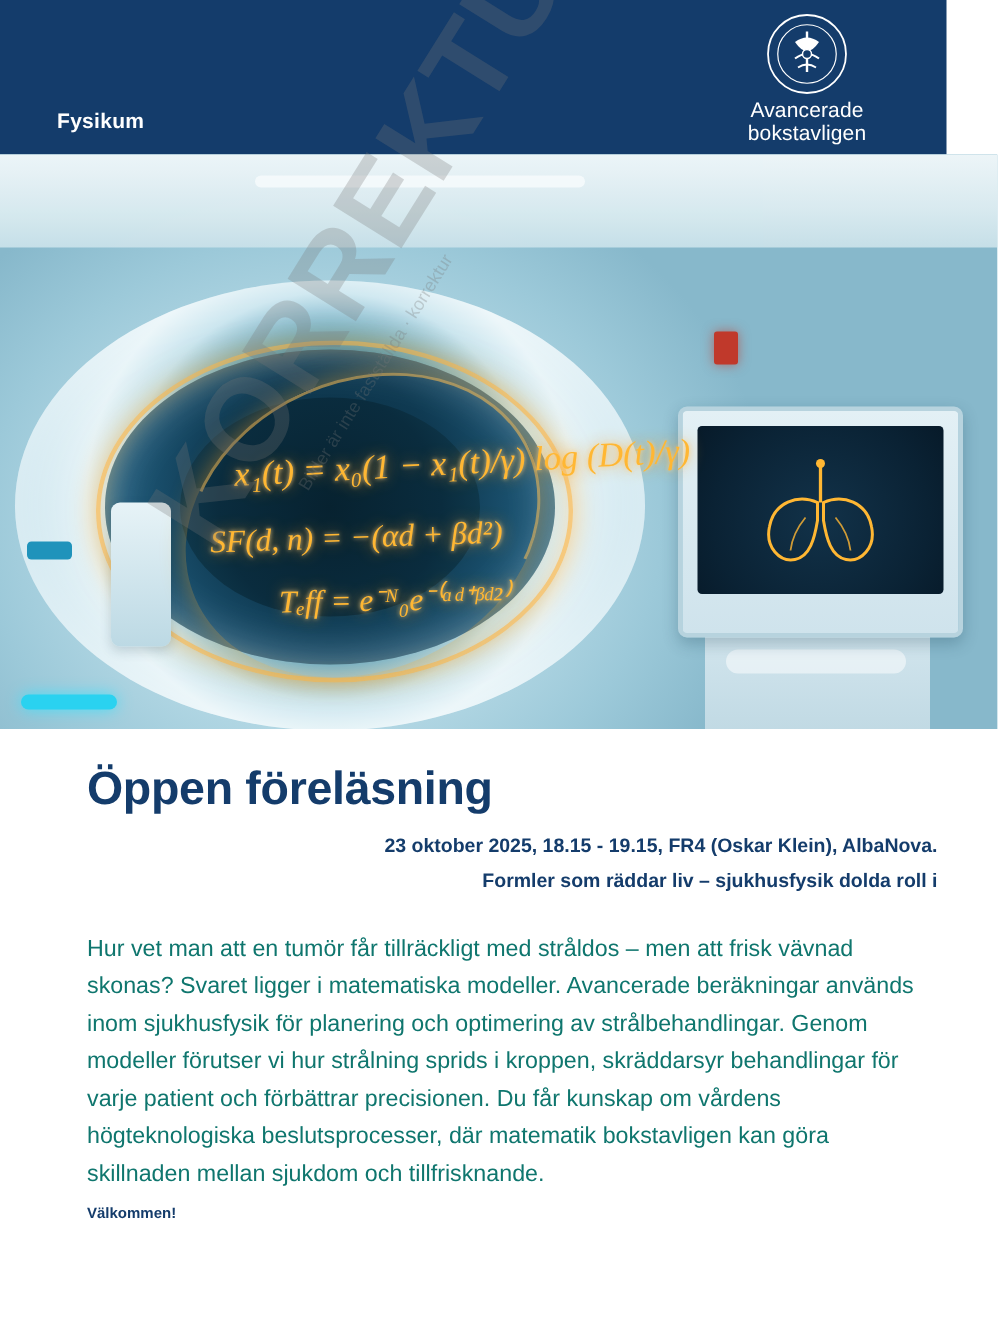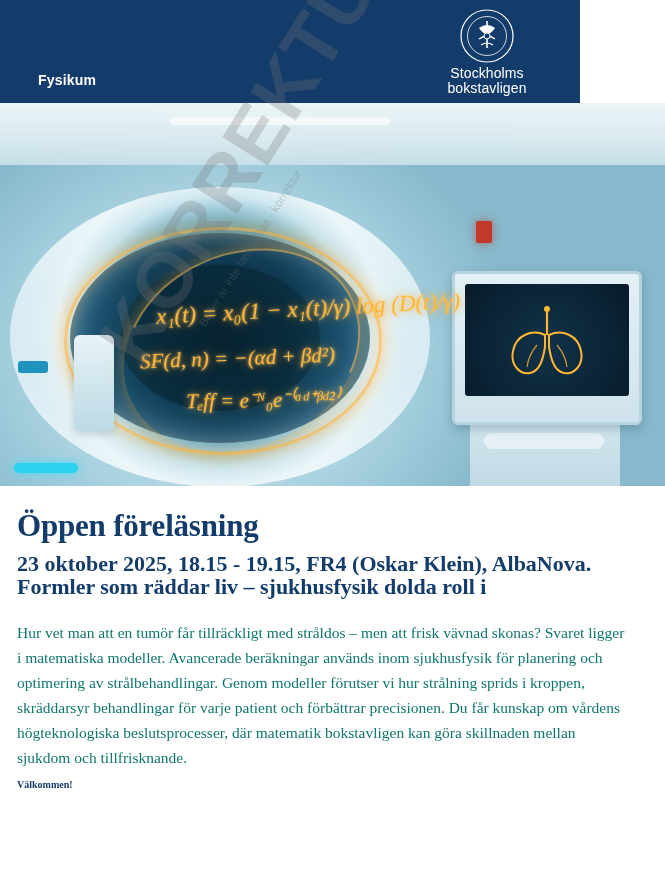--- a/index.html
+++ b/index.html
@@ -11,21 +11,21 @@
     height: 896px;
     background: #ffffff;
     font-family: "Liberation Sans", sans-serif;
     overflow: hidden;
     position: relative;
   }
 
   
   .header {
     position: relative;
-    width: 580px;
+    width: 631px;
     height: 103px;
     background: #143c6b;
     overflow: hidden;
   }
   .header-dept {
     position: absolute;
     left: 38px;
     top: 72px;
     color: #ffffff;
     font-size: 14px;
@@ -240,44 +240,44 @@
     font-size: 12px;
     font-weight: normal;
     pointer-events: none;
     z-index: 40;
     white-space: nowrap;
   }
 
   
   .content {
     position: relative;
-    padding: 22px 40px 0 17px;
+    padding: 22px 40px 0 58px;
     box-sizing: border-box;
-    font-family: Liberation Serif, serif;
   }
   .title {
     color: #143c6b;
     font-size: 31px;
     font-weight: bold;
     line-height: 36px;
     letter-spacing: -0.2px;
   }
   .speaker {
     color: #143c6b;
     font-size: 31px;
     font-weight: bold;
     line-height: 36px;
     letter-spacing: -0.2px;
   }
   .meta {
     margin-top: 8px;
     color: #143c6b;
-    font-size: 22px;
+    font-size: 13px;
     font-weight: bold;
     line-height: 23px;
+    text-align: right;
   }
   .abstract {
     margin-top: 22px;
     color: #0f766e;
     font-size: 15.5px;
     line-height: 25px;
   }
   .welcome {
     margin-top: 2px;
     color: #143c6b;
@@ -298,21 +298,21 @@
         <circle cx="28" cy="28" r="26" fill="none" stroke="#ffffff" stroke-width="1.2"></circle>
         <circle cx="28" cy="28" r="19.5" fill="none" stroke="#ffffff" stroke-width="0.8"></circle>
         <path d="M28 13 L28 40" stroke="#ffffff" stroke-width="1.6"></path>
         <path d="M20 20 Q28 14 36 20 Q32 26 28 26 Q24 26 20 20 Z" fill="#ffffff"></path>
         <path d="M20 31 Q28 25 36 31" fill="none" stroke="#ffffff" stroke-width="1.4"></path>
         <path d="M22 37 Q28 33 34 37" fill="none" stroke="#ffffff" stroke-width="1.2"></path>
         <circle cx="28" cy="28" r="3" fill="#143c6b" stroke="#ffffff" stroke-width="1"></circle>
       </svg>
     </div>
     <div class="su-wordmark">
-      <div>Stockholms</div>
+      <div>Avancerade</div>
       <div>bokstavligen</div>
     </div>
   </div>
 </div>
 
 <div class="hero">
   <div class="hero-bg"></div>
   <div class="hero-ceiling"></div>
 
   <div class="exit-sign"></div>

